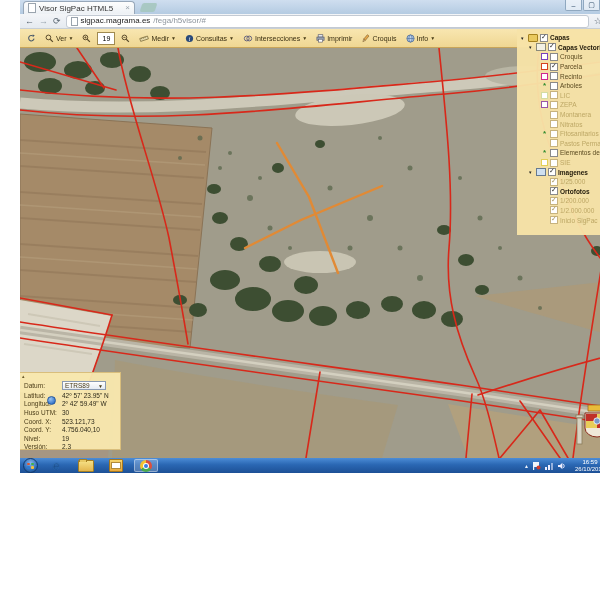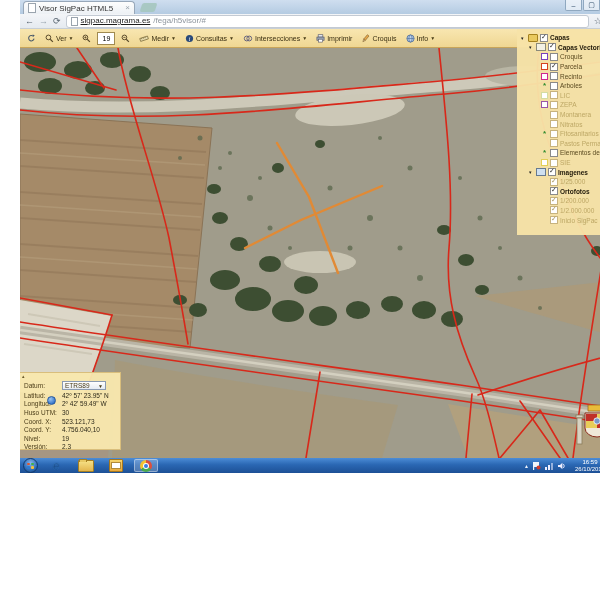--- a/index.html
+++ b/index.html
@@ -20,21 +20,21 @@
       font-size:7px;color:#2e4a66;background:rgba(255,255,255,.55);border:1px solid #8fa8c0;
       border-top:none;border-radius:0 0 2px 2px;box-sizing:border-box;}
   .wb.close{background:#d8584a;border-color:#a33a2e;color:#fff;}
 
   #navbar{left:0;top:14px;width:600px;height:15px;background:linear-gradient(#f3f5f8,#e5eaf0);
           border-bottom:1px solid #c7ced6;display:flex;align-items:center;gap:5px;padding:0 5px;
           box-sizing:border-box;font-size:9px;color:#56636f;}
   .urlbox{flex:1;height:11px;background:#fff;border:1px solid #c3cad3;border-radius:3px;
           display:flex;align-items:center;gap:3px;padding:0 4px;font-size:8px;line-height:10px;}
   .pgicon{width:5px;height:7px;background:#fff;border:1px solid #9aa4ae;flex:none;}
-  .url-host{color:#1c1c1c;text-decoration:underline;}
+  .url-host{color:#1c1c1c;}
   .url-path{color:#8d959d;}
   .navico{font-size:9px;}
 
   
   #sptoolbar{left:0;top:29px;width:600px;height:19px;background:linear-gradient(#f8e6b0,#efd793);
              border-bottom:1px solid #c8a55a;display:flex;align-items:center;gap:3px;padding:0 4px;
              box-sizing:border-box;font-size:7px;color:#3a2f12;}
   .tbtn{display:flex;align-items:center;gap:2px;padding:1px 3px;border-radius:2px;white-space:nowrap;}
   .tbtn svg{flex:none;}
   .caret{font-size:5px;color:#4a3c16;}

